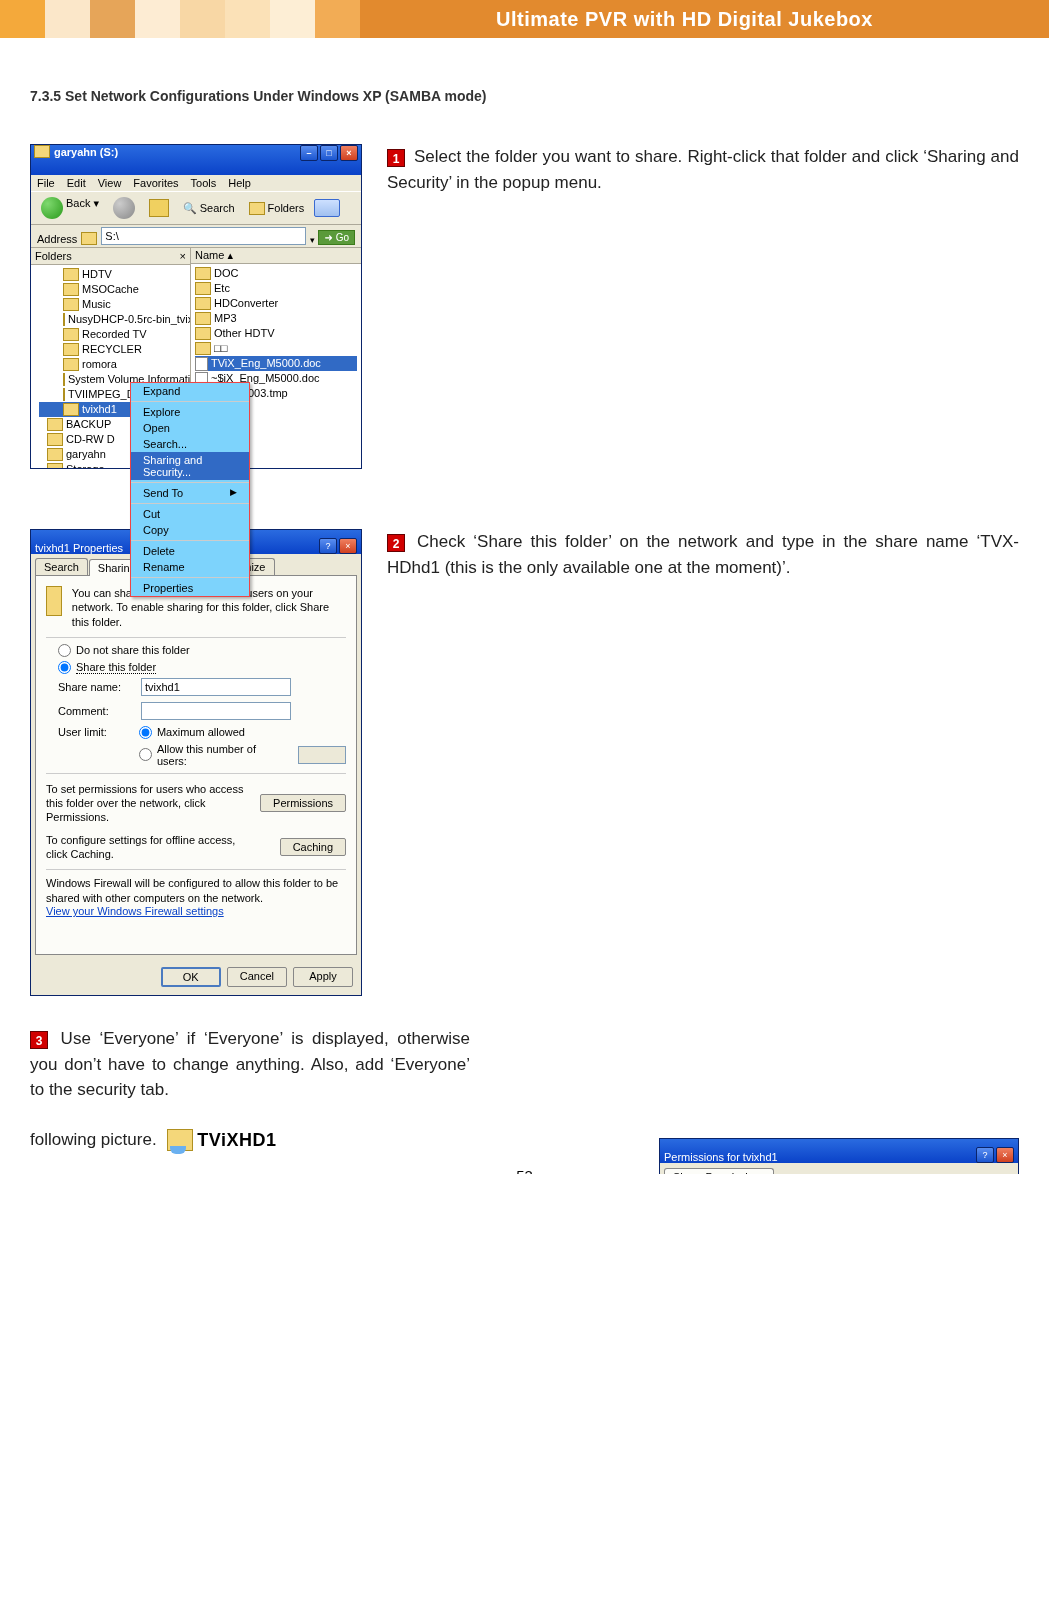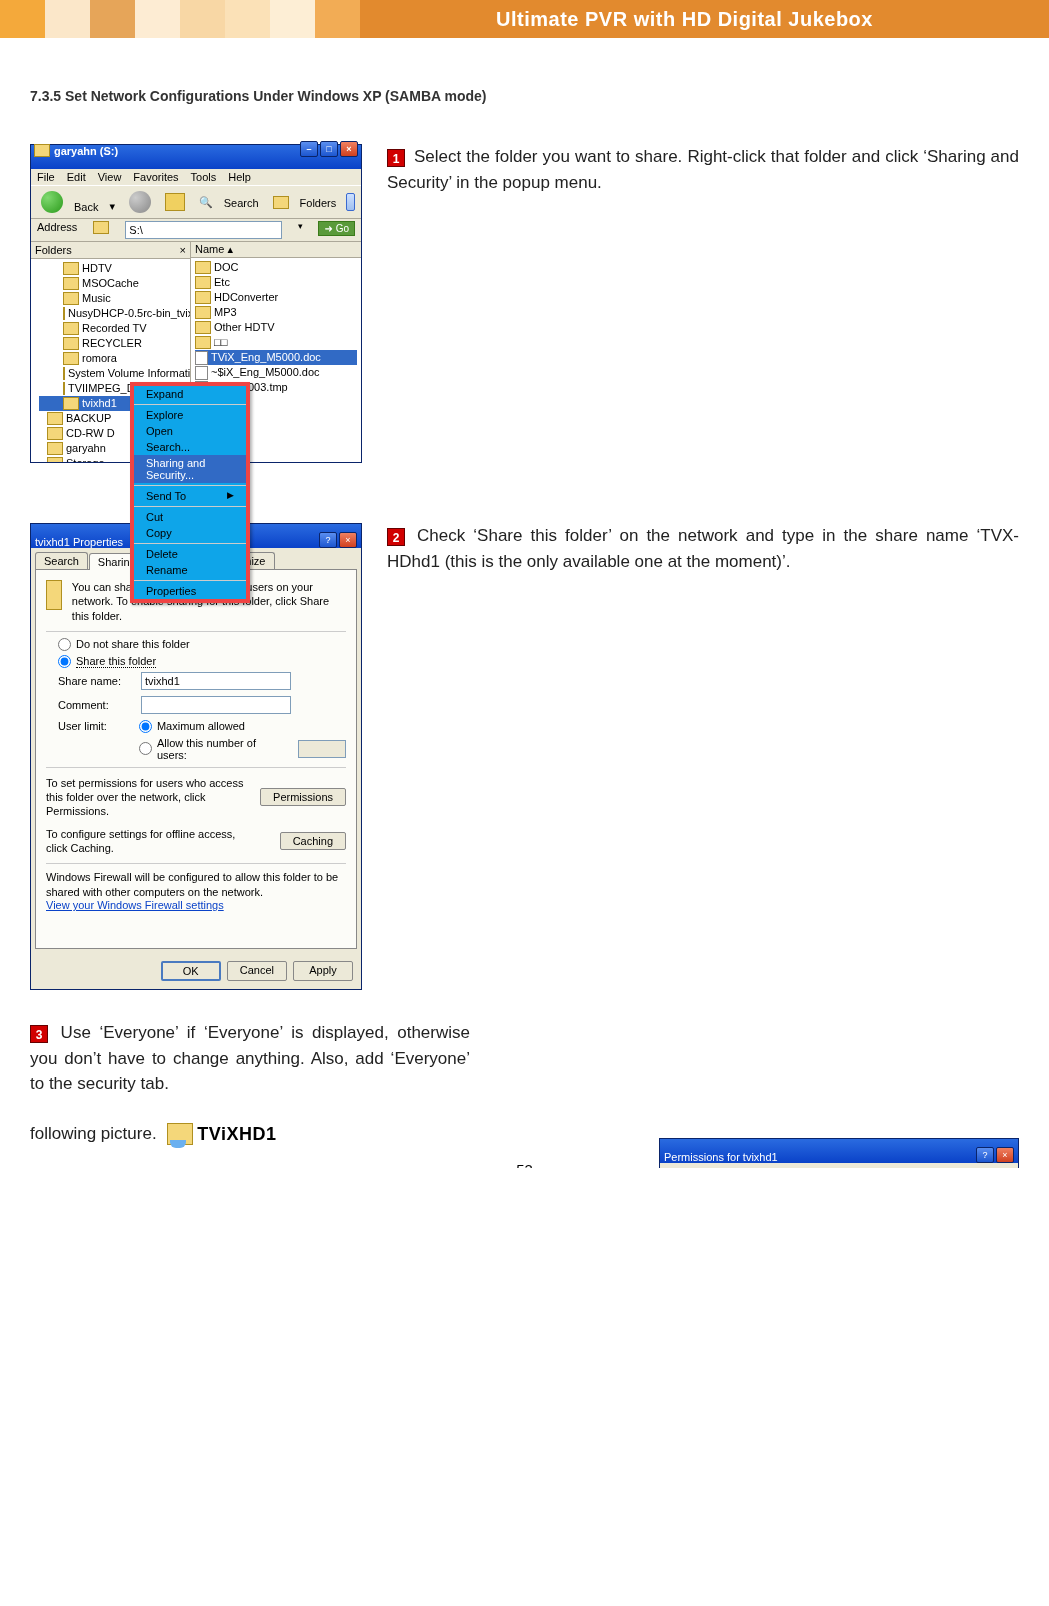--- a/index.html
+++ b/index.html
@@ -21,49 +21,49 @@
   
   .page-content { padding: 50px 30px 20px 30px; position: relative; }
   .section-heading { font-size: 14px; font-weight: bold; color: #333; margin-bottom: 40px; }
   
   .row { display: flex; gap: 25px; margin-bottom: 30px; align-items: flex-start; }
   .row-text { flex: 1; font-size: 17px; line-height: 1.5; color: #222; text-align: justify; }
   .step-badge { display: inline-block; width: 18px; height: 18px; background: #d10000; color: #fff; font-size: 12px; font-weight: bold; text-align: center; line-height: 18px; border: 1px solid #600; vertical-align: middle; margin-right: 4px; }
   
   
   .xp-window { width: 332px; border: 1px solid #0a246a; font-family: Tahoma, sans-serif; font-size: 11px; background: #ece9d8; }
-  .xp-title { background: linear-gradient(#2a6be0,#0a42c8); color: #fff; height: 22px; display: flex; align-items: flex-end; padding: 12px 3px; font-weight: bold; }
+  .xp-title { background: linear-gradient(#2a6be0,#0a42c8); color: #fff; height: 30px; display: flex; align-items: flex-start; padding: 0 3px; font-weight: bold; }
   .xp-title .left { display: flex; align-items: center; gap: 4px; }
   .xp-title .controls { margin-left: auto; display: flex; gap: 2px; }
   .xp-ctrl { width: 18px; height: 16px; background: linear-gradient(#5a8ef0,#1c56d0); border: 1px solid #0a246a; border-radius: 2px; color: #fff; font-size: 9px; display: flex; align-items: center; justify-content: center; }
   .xp-ctrl.close { background: linear-gradient(#f08060,#d04020); }
   .xp-menubar { background: #ece9d8; padding: 2px 6px; display: flex; gap: 12px; font-size: 11px; color: #000; }
   .xp-toolbar { background: #ece9d8; border-top: 1px solid #fff; border-bottom: 1px solid #aca899; padding: 3px 6px; display: flex; gap: 6px; align-items: center; }
-  .tb-btn { display: flex; align-items: flex-end; gap: 11px; padding: 2px 4px; }
+  .tb-btn { display: flex; align-items: flex-start; gap: 3px; padding: 2px 4px; }
   .ico-circle { width: 22px; height: 22px; border-radius: 50%; display: inline-block; }
   .ico-back { background: radial-gradient(circle at 30% 30%, #7fd96f, #2a9a1a); }
   .ico-fwd { background: radial-gradient(circle at 30% 30%, #ccc, #888); }
   .ico-up { width: 20px; height: 18px; background: #f0d060; border: 1px solid #b09020; }
   .ico-folder { width: 16px; height: 13px; background: #f4d77a; border: 1px solid #b09020; display: inline-block; }
-  .xp-addr { background: #ece9d8; padding: 2px 6px; display: flex; align-items: flex-start; gap: 16px; border-bottom: 1px solid #aca899; }
+  .xp-addr { background: #ece9d8; padding: 2px 6px; display: flex; align-items: flex-end; gap: 4px; border-bottom: 1px solid #aca899; }
   .xp-addr input { flex: 1; height: 18px; border: 1px solid #7f9db9; font-size: 11px; padding: 0 3px; }
   .go-btn { background: #5a9a3a; color: #fff; padding: 1px 5px; font-size: 10px; border: 1px solid #3a7a1a; }
   .xp-body { display: flex; height: 220px; background: #fff; position: relative; }
   .xp-folders-pane { width: 160px; border-right: 1px solid #aca899; background: #fff; overflow: hidden; }
   .fp-head { background: #ece9d8; padding: 2px 4px; font-size: 11px; display: flex; justify-content: space-between; border-bottom: 1px solid #aca899; }
   .tree { padding: 2px 0 2px 8px; font-size: 11px; color: #000; line-height: 15px; }
   .tree-item { display: flex; align-items: center; gap: 3px; white-space: nowrap; }
   .tree-item.sel { background: #316ac5; color: #fff; padding: 0 2px; }
   .xp-files-pane { flex: 1; background: #fff; }
   .files-head { background: #ece9d8; padding: 1px 4px; font-size: 11px; border-bottom: 1px solid #aca899; }
   .file-list { padding: 2px 4px; font-size: 11px; }
   .file-item { display: flex; align-items: center; gap: 3px; line-height: 15px; }
   .file-item.sel { background: #316ac5; color: #fff; }
   .ico-doc { width: 13px; height: 14px; background: #fff; border: 1px solid #888; display: inline-block; }
-  .context-menu { position: absolute; left: 100px; top: 238px; width: 120px; background: #0ea5e9; border: 4px solid #ef4444; font-size: 11px; box-shadow: 2px 2px 3px rgba(0,0,0,0.3); z-index: 5; }
+  .context-menu { position: absolute; left: 100px; top: 238px; width: 120px; background: #7dd3fc; border: 1px solid #ef4444; font-size: 11px; box-shadow: 2px 2px 3px rgba(0,0,0,0.3); z-index: 5; }
   .cm-item { padding: 2px 12px; }
   .cm-item.sel { background: #316ac5; color: #fff; }
   .cm-sep { border-top: 1px solid #ccc; margin: 2px 0; }
   .cm-arrow { float: right; font-size: 9px; }
   
   
   .xp-dialog { width: 332px; border: 1px solid #0a246a; background: #ece9d8; font-family: Tahoma, sans-serif; font-size: 11px; }
   .dlg-title { background: linear-gradient(#2a6be0,#0a42c8); color: #fff; height: 24px; display: flex; align-items: flex-end; padding: 0 4px; font-weight: normal; }
   .dlg-title .controls { margin-left: auto; display: flex; gap: 2px; }
   .dlg-tabs { display: flex; background: #ece9d8; padding: 4px 4px 0 4px; }

